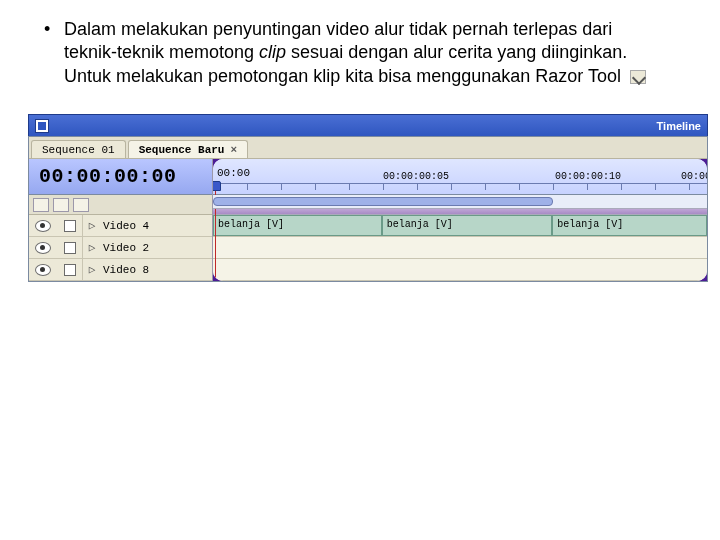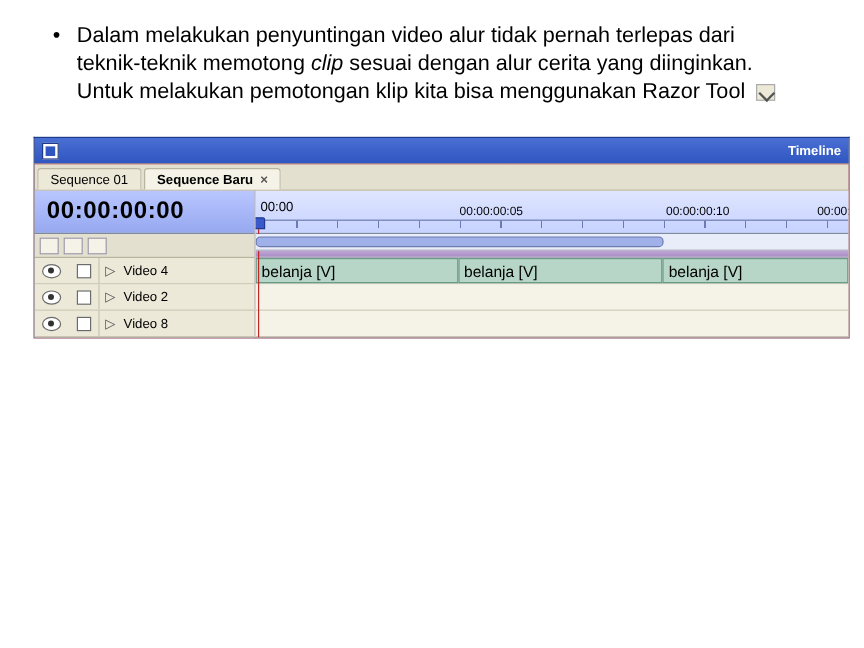--- a/index.html
+++ b/index.html
@@ -81,21 +81,22 @@
     position:relative;
   }
   .tl-titlebar .ticon::before{
     content:"";position:absolute;left:2px;top:2px;width:8px;height:8px;
     background:#2f56c0;
   }
   .tl-titlebar span{ font-weight:bold; }
 
   .tl-body{
     border:1px solid #7b8aa0;
-    background:#ef4444;
+    background:#4c1d95;
+    font-family:Liberation Mono, monospace;
   }
 
   .tl-tabs{
     height:22px;
     background:#e3e0cf;
     display:flex; align-items:flex-end;
     padding:0 2px;
     border-bottom:1px solid #b8b4a0;
   }
   .tl-tab{
@@ -120,20 +121,21 @@
     width:184px;
     flex:0 0 184px;
     background:#ece9d8;
     border-right:1px solid #9c98aa;
   }
   .tl-right{
     flex:1;
     background:#fff;
     position:relative;
     overflow:hidden;
+    border-radius:10px;
   }
 
   .tl-timecode{
     height:36px;
     background:linear-gradient(#b9c6ff,#96a8f0);
     border-bottom:1px solid #7b8aa0;
     display:flex; align-items:center;
     padding-left:10px;
     font-weight:bold;
     color:#000;
@@ -232,21 +234,21 @@
     height:22px;
     border-bottom:1px solid #c9c5b2;
     display:flex;
     background:#f5f3e7;
   }
   .clip{
     border:1px solid #6a9a88;
     background:#b7d6c8;
     height:100%;
     padding:3px 4px 12px 4px;
-    font-size:13px;
+    font-size:10px;
     overflow:hidden;
     white-space:nowrap;
   }
   .empty-row{
     height:22px;
     border-bottom:1px solid #c9c5b2;
     background:#f5f3e7;
   }
 </style>
 </head>

